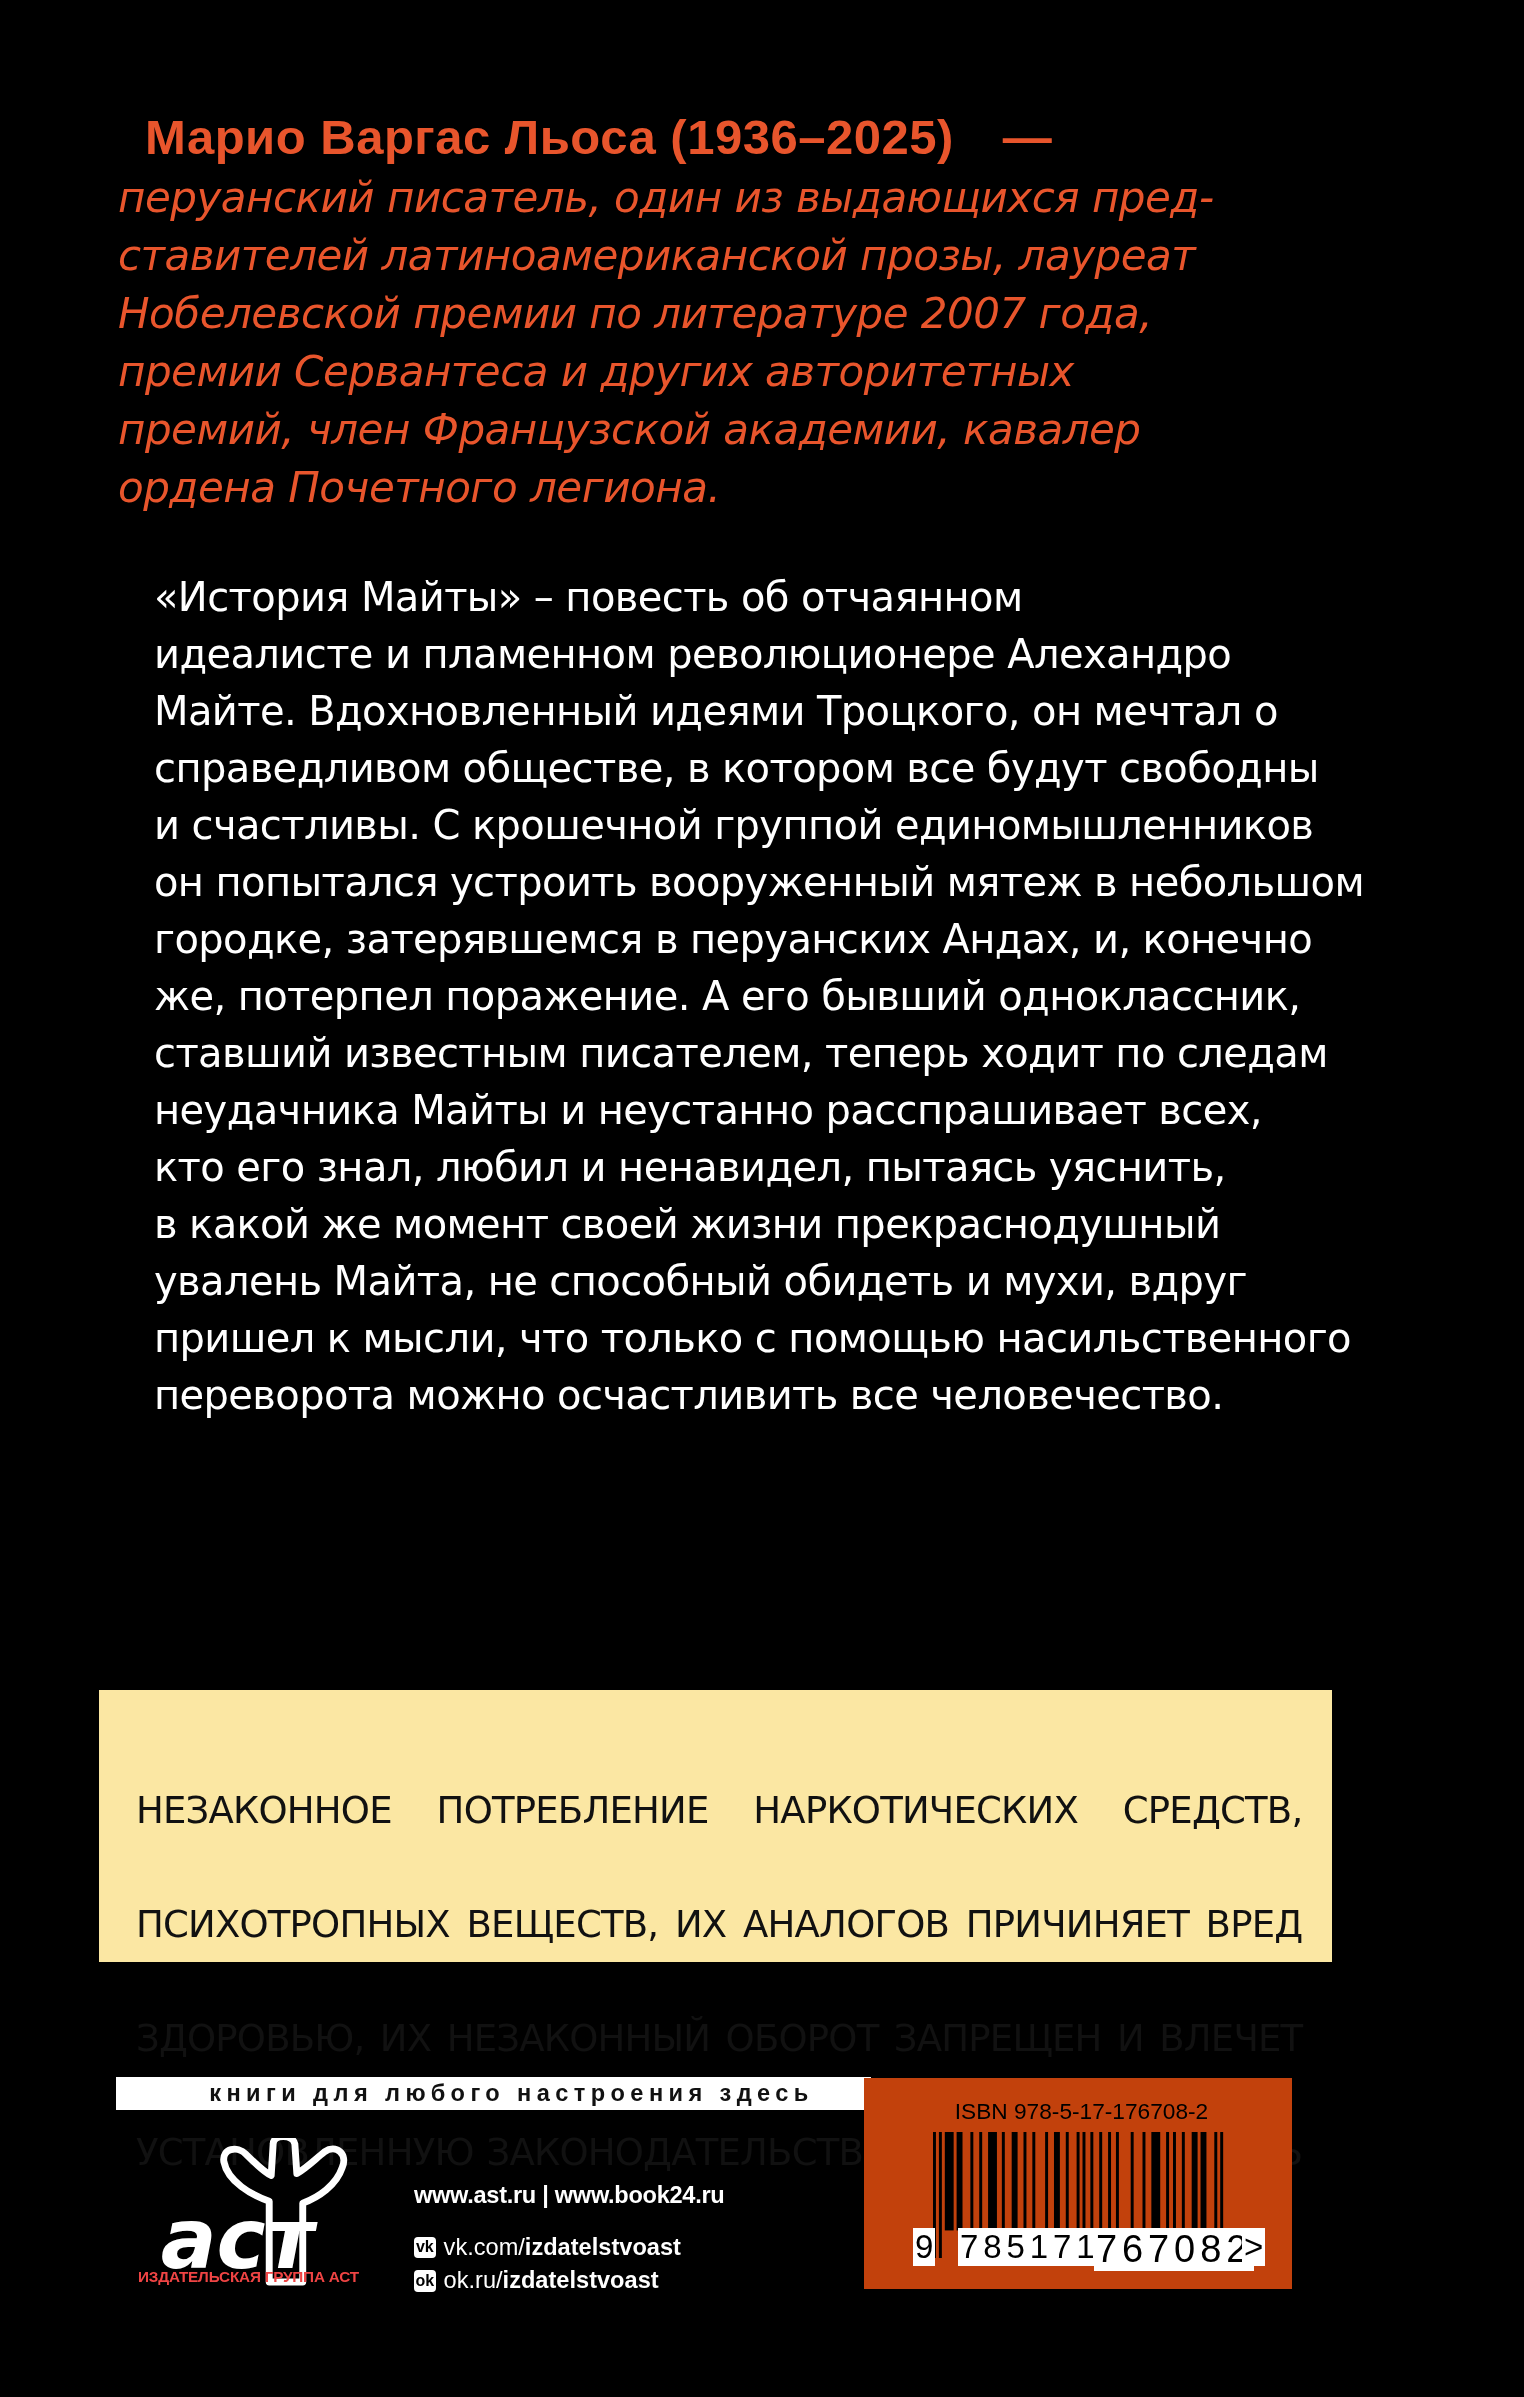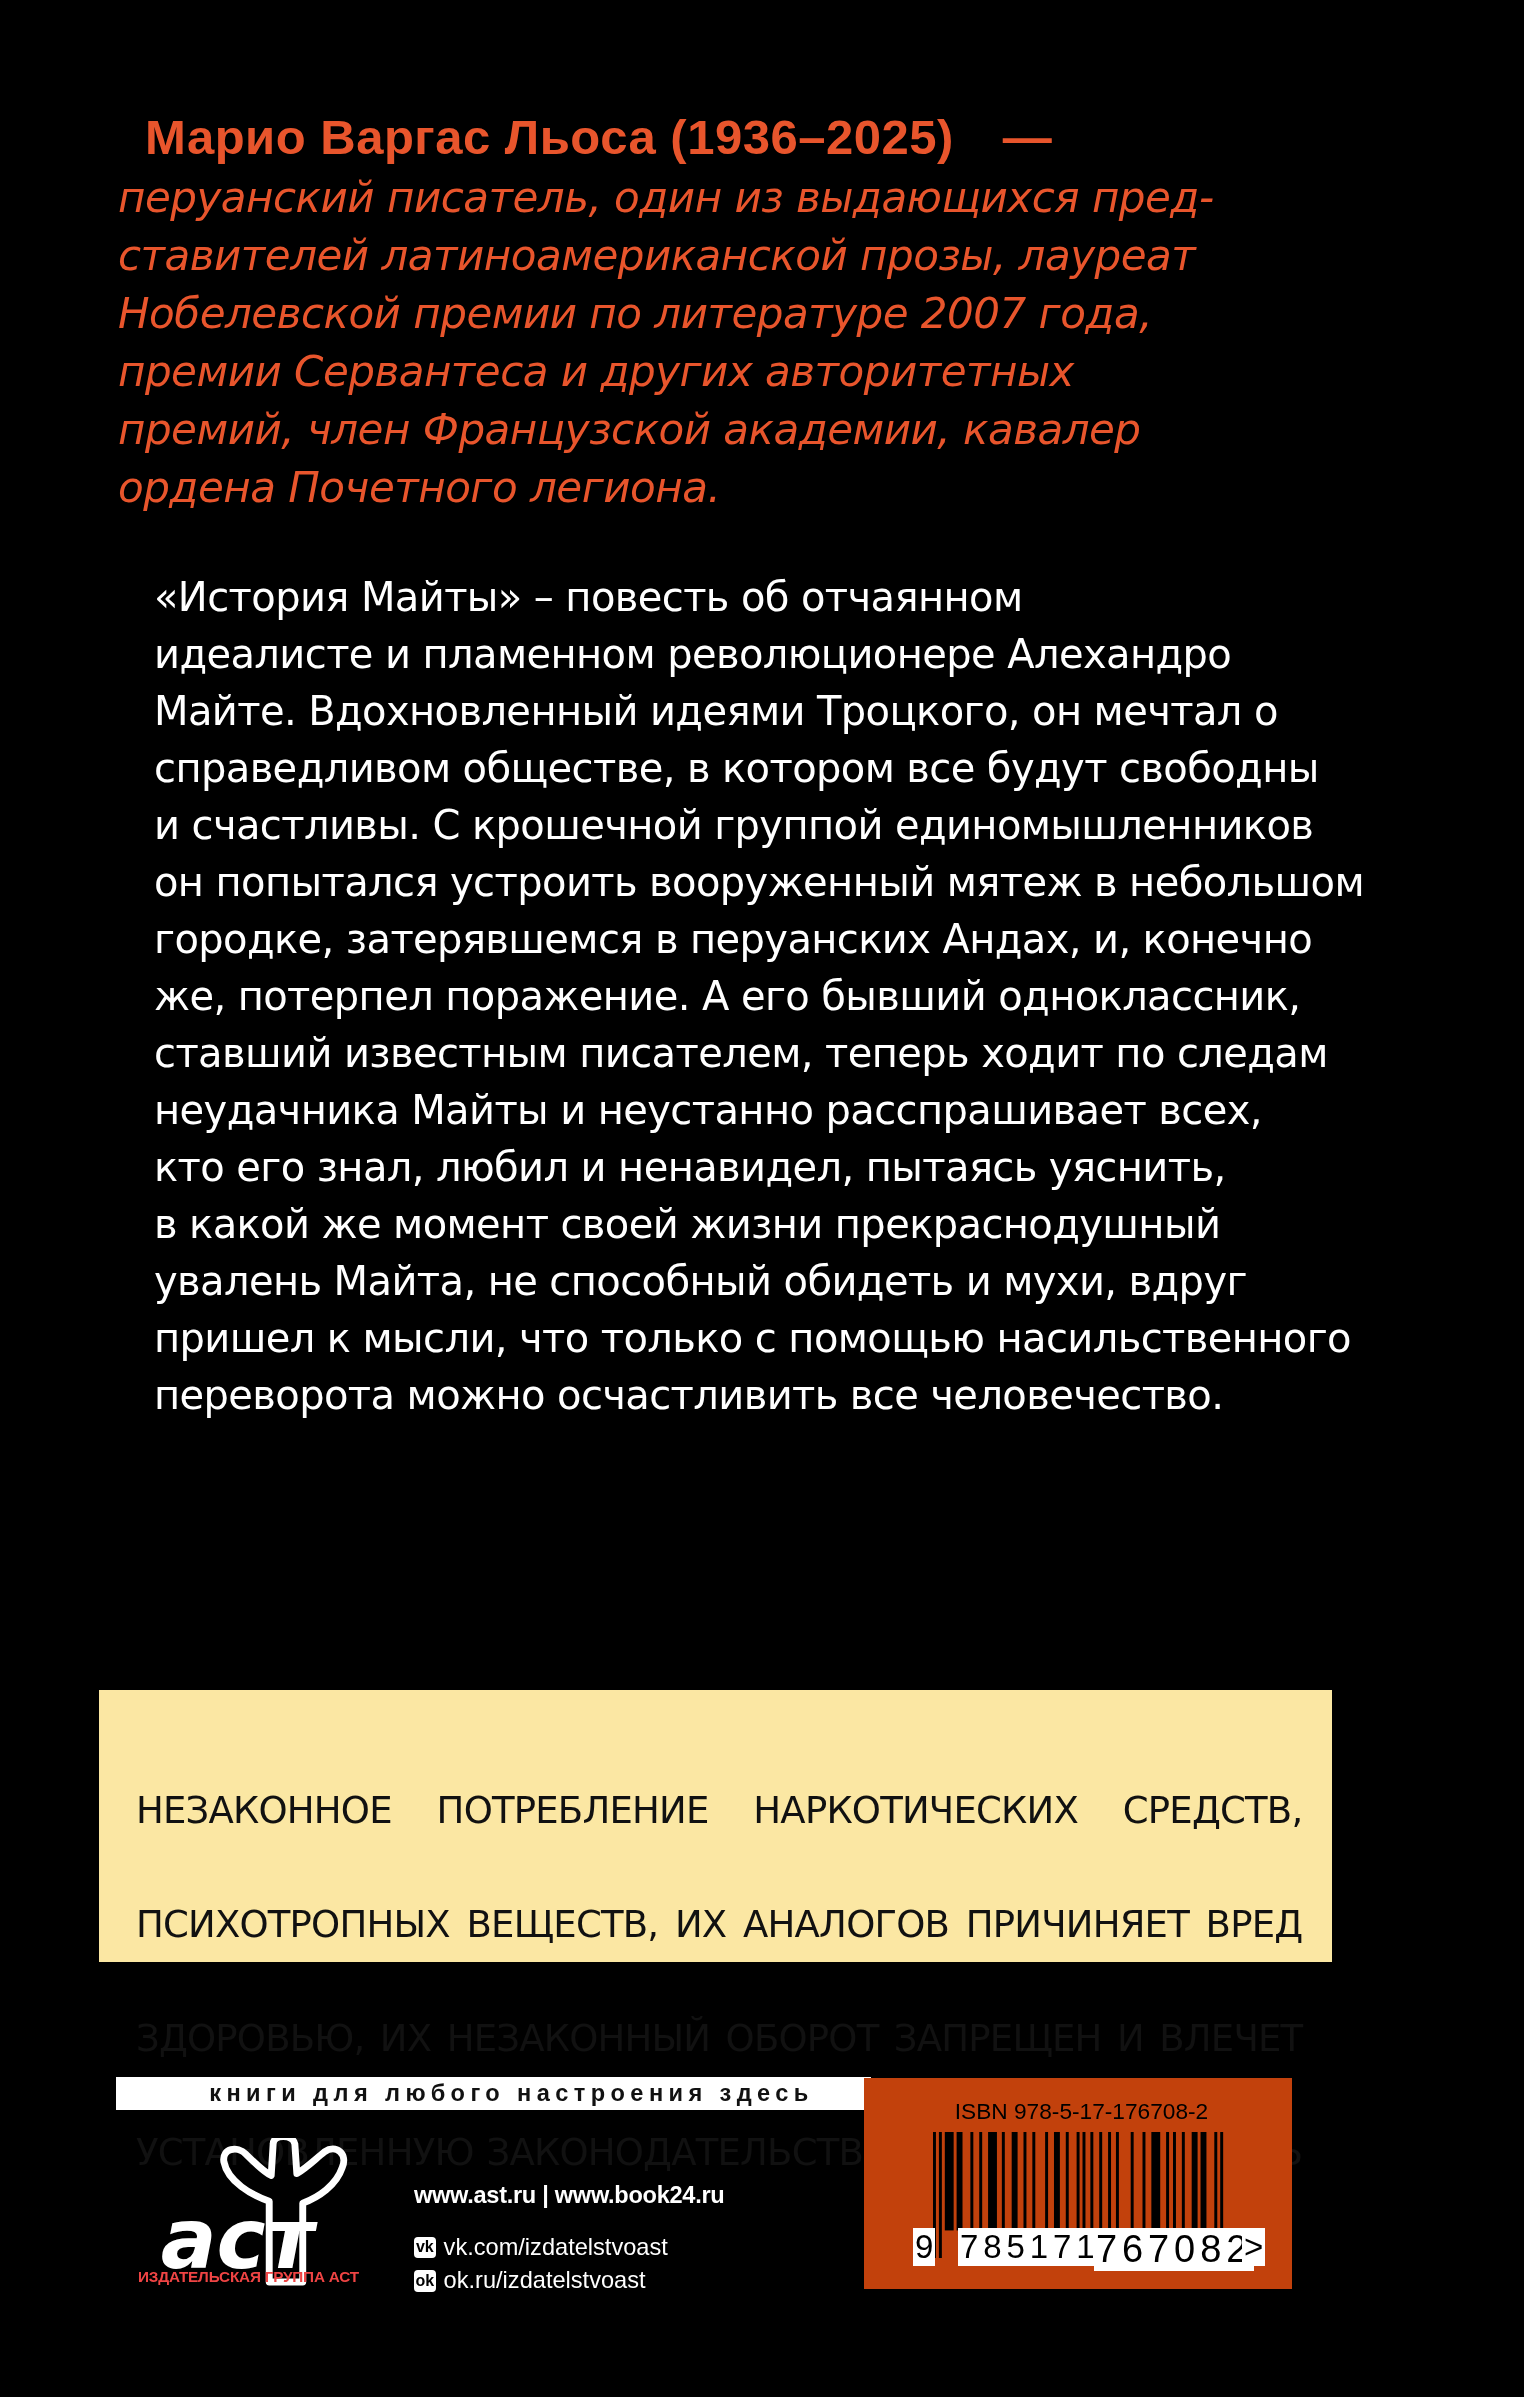--- a/index.html
+++ b/index.html
@@ -51,21 +51,21 @@
     position: absolute; left: 138px; top: 2268px; width: 246px;
     font-family: "Liberation Sans", sans-serif; font-weight: bold;
     font-size: 15.3px; color: #ef4444; letter-spacing: -0.2px;
   }
   .links {
     position: absolute; left: 414px; top: 2182px;
     font-family: "Liberation Sans", sans-serif; color: #fff;
   }
   .links .sites { font-weight: bold; font-size: 23.6px; letter-spacing: -0.3px; }
   .links .social { font-size: 23.6px; margin-top: 23.6px; display: flex; align-items: center; height: 29.6px; }
-  .links .social b { font-weight: normal; }
+  .links .social b { font-weight: bold; }
   .links .social + .social { margin-top: 3.9px; }
   .soc-icon {
     display: inline-flex; width: 21.7px; height: 21.7px; background: #fff; color: #000;
     border-radius: 3.9px; align-items: center; justify-content: center;
     font-size: 16px; font-weight: bold; margin-right: 7.9px;
   }
   .isbn-box {
     position: absolute; left: 864px; top: 2078px; width: 428px; height: 211px;
     background: #c2410c; color: #000;
   }

